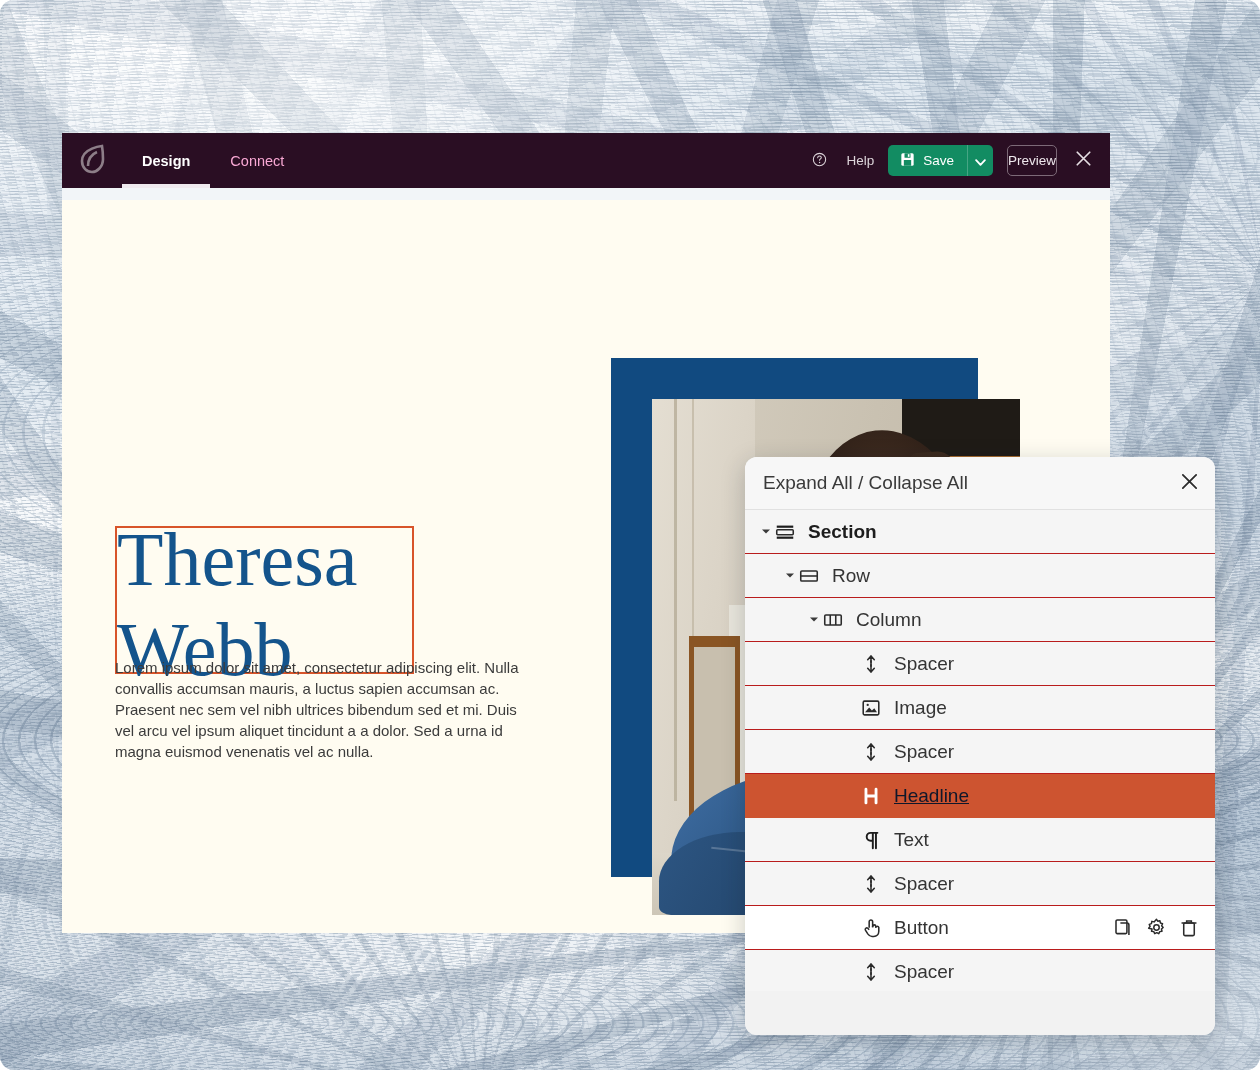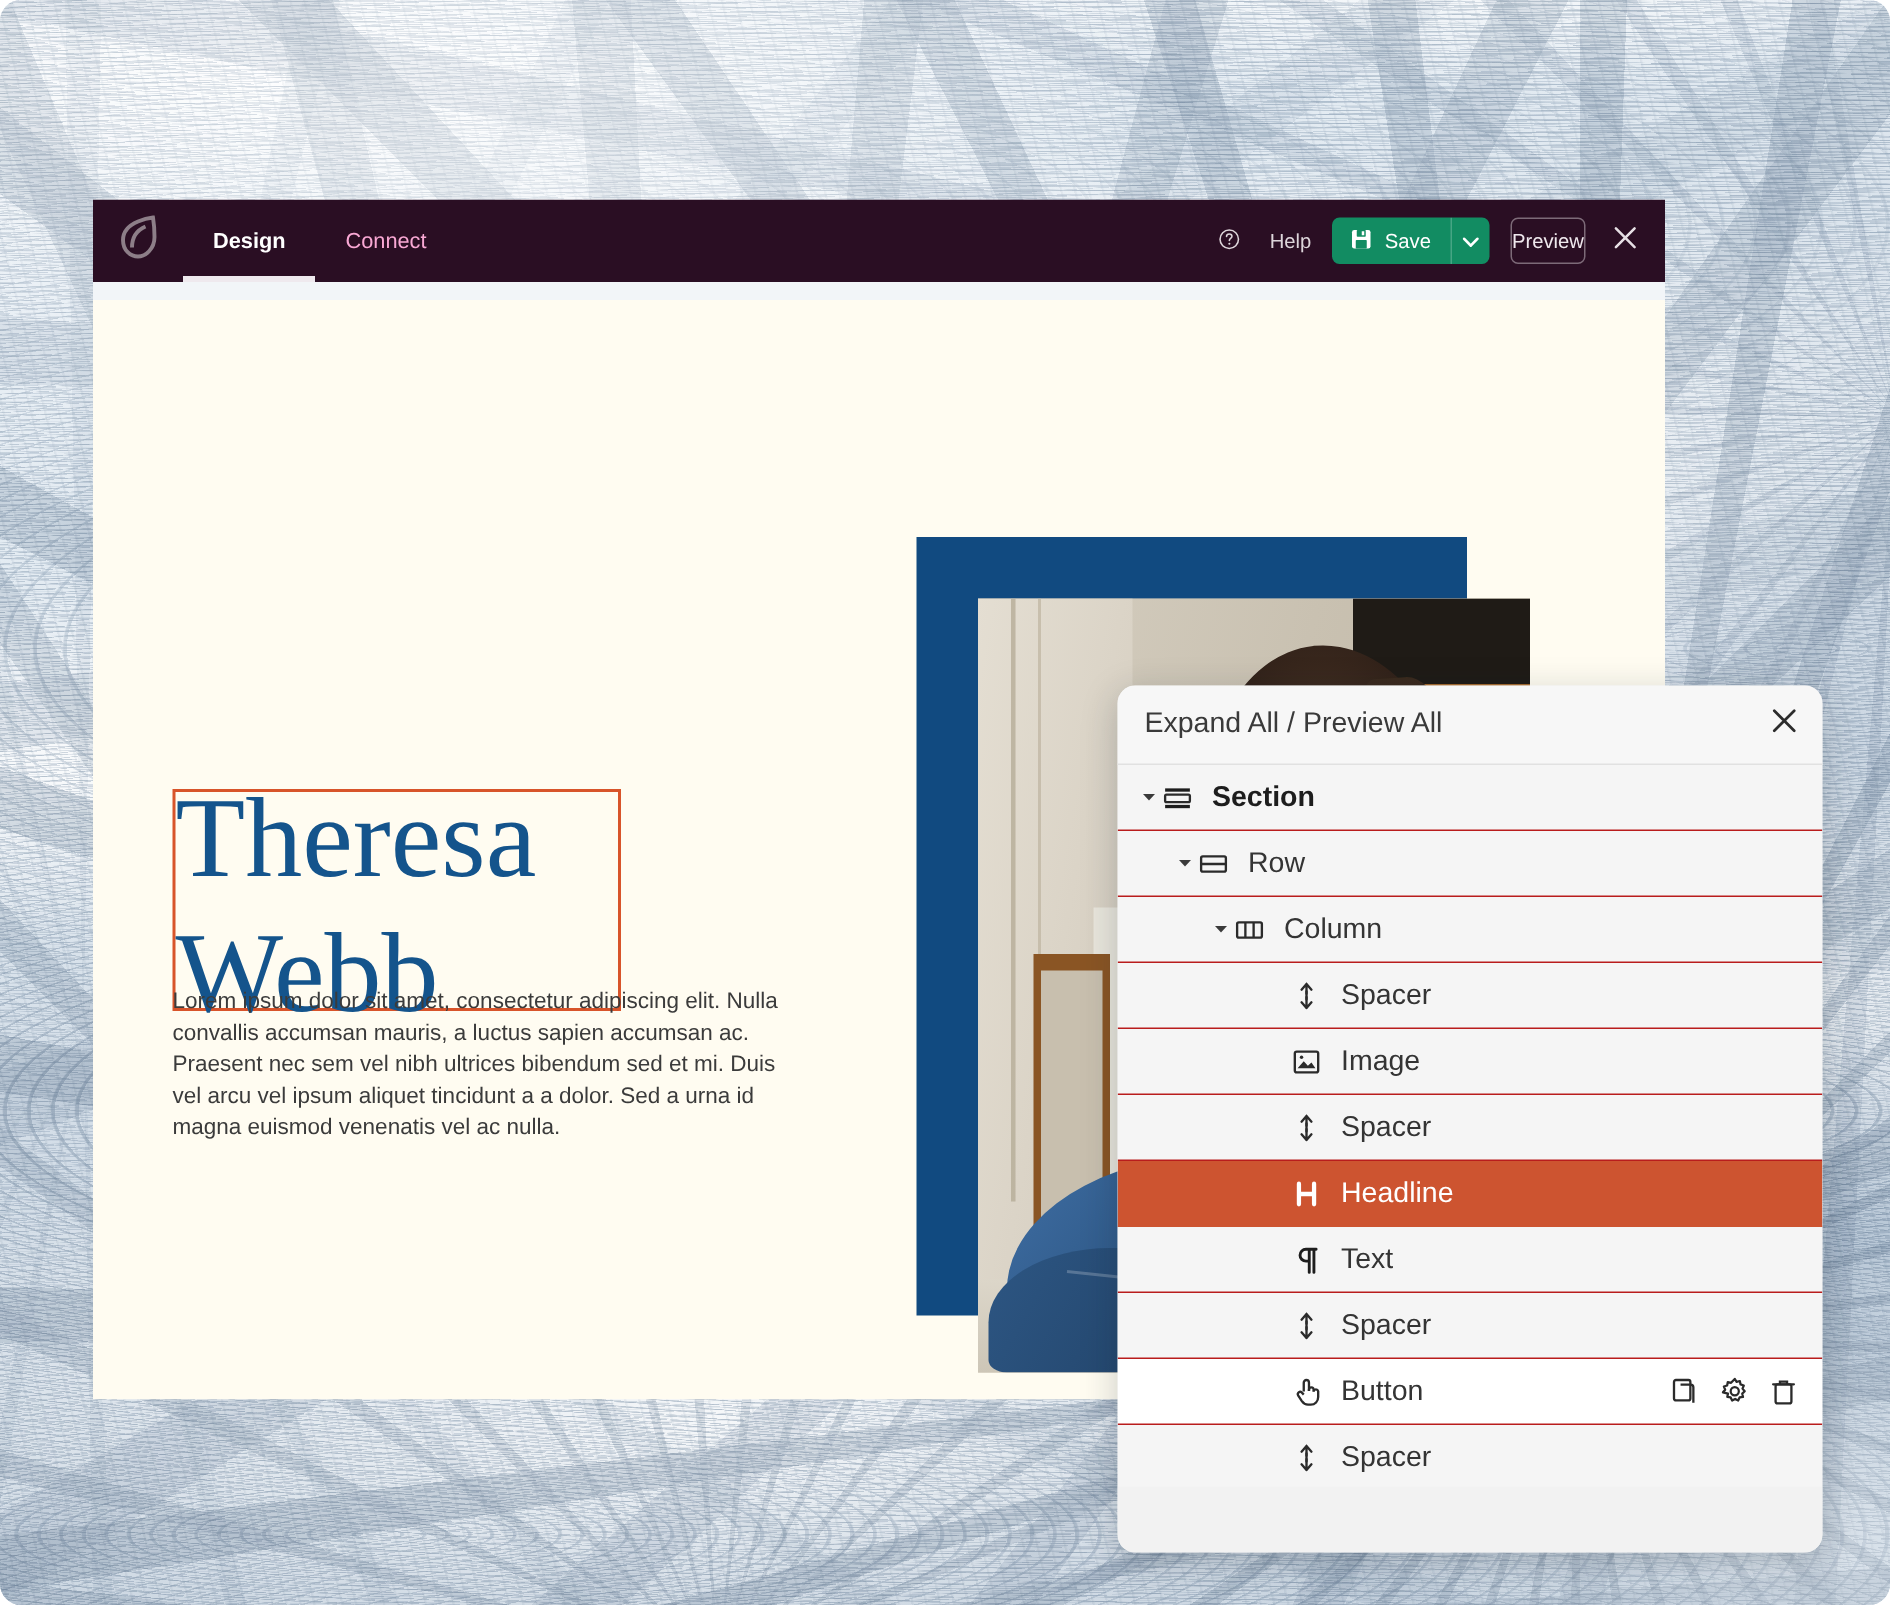--- a/index.html
+++ b/index.html
@@ -260,21 +260,21 @@
   #tree { flex: 1; overflow: hidden; }
   .layer-row {
     height: 44px;
     display: flex; align-items: center;
     border-bottom: 1px solid #b91c1c;
     background: #f5f5f5;
     cursor: pointer;
     position: relative;
   }
   .layer-row.selected { background: #cd5430; border-bottom-color: #cd5430; }
-  .layer-row.selected .layer-label { color: #ffffff; }
+  .layer-row.selected .layer-label { color: #0f172a; text-decoration: underline; }
   .layer-row.selected .layer-icon svg { stroke: #ffffff; fill: #ffffff; }
   .layer-row.hovered { background: #ffffff; }
   .caret {
     width: 13px; height: 13px;
     display: flex; align-items: center; justify-content: center;
     flex: 0 0 auto;
   }
   .caret svg { display: block; }
   .layer-icon {
     width: 26px; display: flex; align-items: center; justify-content: center;
@@ -423,21 +423,21 @@
 Webb</div>
     </div>
 
     <div id="body-text">Lorem ipsum dolor sit amet, consectetur adipiscing elit. Nulla convallis accumsan mauris, a luctus sapien accumsan ac. Praesent nec sem vel nibh ultrices bibendum sed et mi. Duis vel arcu vel ipsum aliquet tincidunt a a dolor. Sed a urna id magna euismod venenatis vel ac nulla.</div>
   </div>
 </div>
 
 <div id="panel">
 
   <div id="panel-head">
-    <div id="panel-title">Expand All / Preview All</div>
+    <div id="panel-title">Expand All / Collapse All</div>
     <div id="panel-close">
       <span>
         <svg width="19" height="19" viewBox="0 0 20 20">
             <path d="M3 3 17 17M17 3 3 17" stroke="#2c2c2c" stroke-width="1.9" stroke-linecap="round"></path>
           </svg>
       </span>
     </div>
   </div>
 
   <div id="tree">

